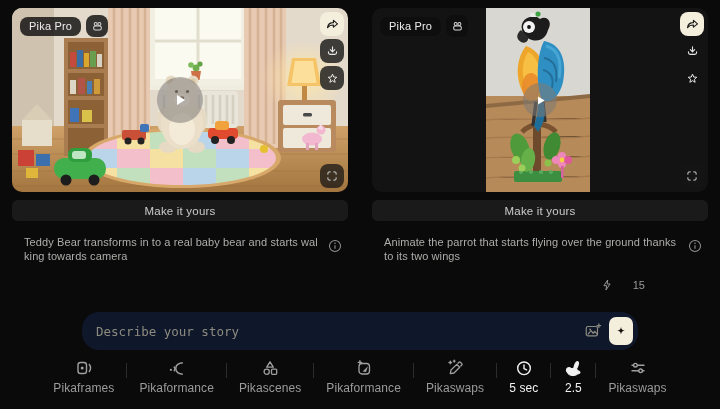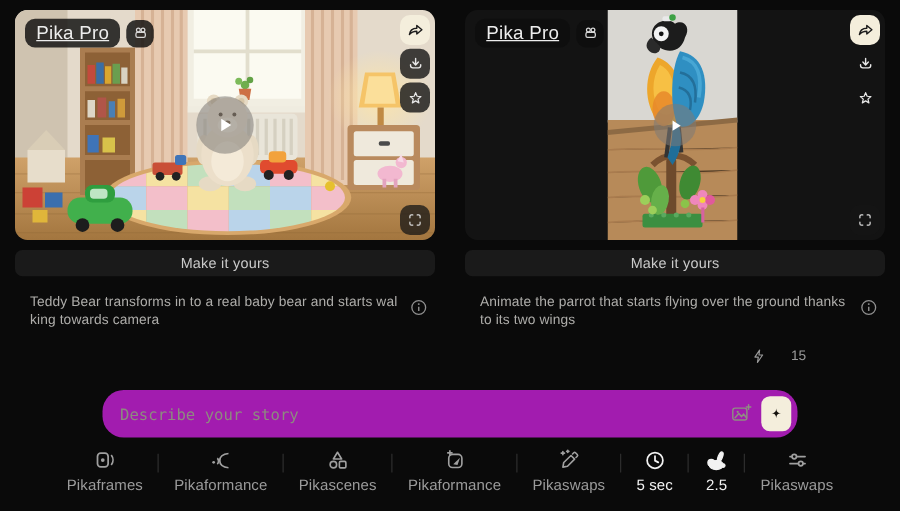--- a/index.html
+++ b/index.html
@@ -8,22 +8,22 @@
 
   
   .card{position:absolute;top:8px;width:336px;}
   .card.c1{left:12px;}
   .card.c2{left:372px;}
   .video-frame{position:relative;width:336px;height:184px;border-radius:10px;overflow:hidden;background:#131313;}
   .video-frame svg.scene{display:block;}
   .strip{position:absolute;left:114px;top:0;width:104px;height:184px;}
 
   .badges{position:absolute;left:8px;top:7px;display:flex;gap:5px;align-items:center;}
-  .badge-pill{background:rgba(14,14,14,.82);color:var(--text_primary,#ededed);font-size:15px;
-              padding:4px 9px;border-radius:8px;line-height:1;letter-spacing:.2px;text-decoration:underline;}
+  .badge-pill{background:rgba(14,14,14,.82);color:var(--text_primary,#ededed);font-size:11px;
+              padding:4px 9px;border-radius:8px;line-height:1;letter-spacing:.2px;}
   .badge-icon{width:22px;height:22px;border-radius:8px;background:rgba(14,14,14,.82);
               display:flex;align-items:center;justify-content:center;}
 
   .actions{position:absolute;right:4px;top:4px;display:flex;flex-direction:column;gap:3px;}
   .abtn{width:24px;height:24px;border-radius:8px;display:flex;align-items:center;justify-content:center;cursor:pointer;}
   .abtn.cream{background:var(--accent_cream,#f4eedc);}
   .abtn.dark{background:rgba(20,20,20,.8);}
   .abtn.ghost{background:transparent;}
   .expand-btn{position:absolute;right:4px;bottom:4px;width:24px;height:24px;border-radius:8px;
               background:rgba(22,22,22,.75);display:flex;align-items:center;justify-content:center;cursor:pointer;}
@@ -38,21 +38,21 @@
               display:flex;align-items:center;justify-content:center;cursor:pointer;letter-spacing:.2px;text-align:right;}
 
   .prompt-row{margin-top:15px;display:flex;justify-content:space-between;align-items:flex-start;padding:0 6px 0 12px;}
   .prompt-text{width:298px;font-size:11px;line-height:13.5px;color:#aeadaa;word-break:break-all;letter-spacing:.1px;}
   .info-btn{flex:0 0 auto;margin-top:3px;cursor:pointer;line-height:0;}
 
   .credits{margin-top:15px;display:flex;justify-content:flex-end;align-items:center;gap:20px;
            padding-right:63px;color:#9a9a9a;font-size:11px;}
 
   
-  .prompt-bar{position:absolute;left:82px;top:312px;width:556px;height:38px;background:#a21caf;border-radius:17px;}
+  .prompt-bar{position:absolute;left:82px;top:312px;width:556px;height:38px;background:#0f172a;border-radius:17px;}
   .prompt-input{position:absolute;left:0;top:0;width:470px;height:38px;background:transparent;border:none;outline:none;
                 padding:0 0 0 14px;font-family:"DejaVu Sans Mono",monospace;font-size:12.5px;color:#cfcdc2;}
   .prompt-input::placeholder{color:#8d8b7f;opacity:1;}
   .img-btn{position:absolute;right:36px;top:10px;width:18px;height:18px;cursor:pointer;line-height:0;}
   .gen-btn{position:absolute;right:5px;top:5px;width:24px;height:28px;border-radius:7px;border:none;
            background:var(--accent_cream,#f4eedc);display:flex;align-items:center;justify-content:center;cursor:pointer;}
 
   
   .toolbar{position:absolute;left:0;top:357px;width:720px;display:flex;justify-content:center;align-items:flex-start;}
   .titem{display:flex;flex-direction:column;align-items:center;gap:4px;padding:2px 12px;cursor:pointer;color:#9b9b9b;}

